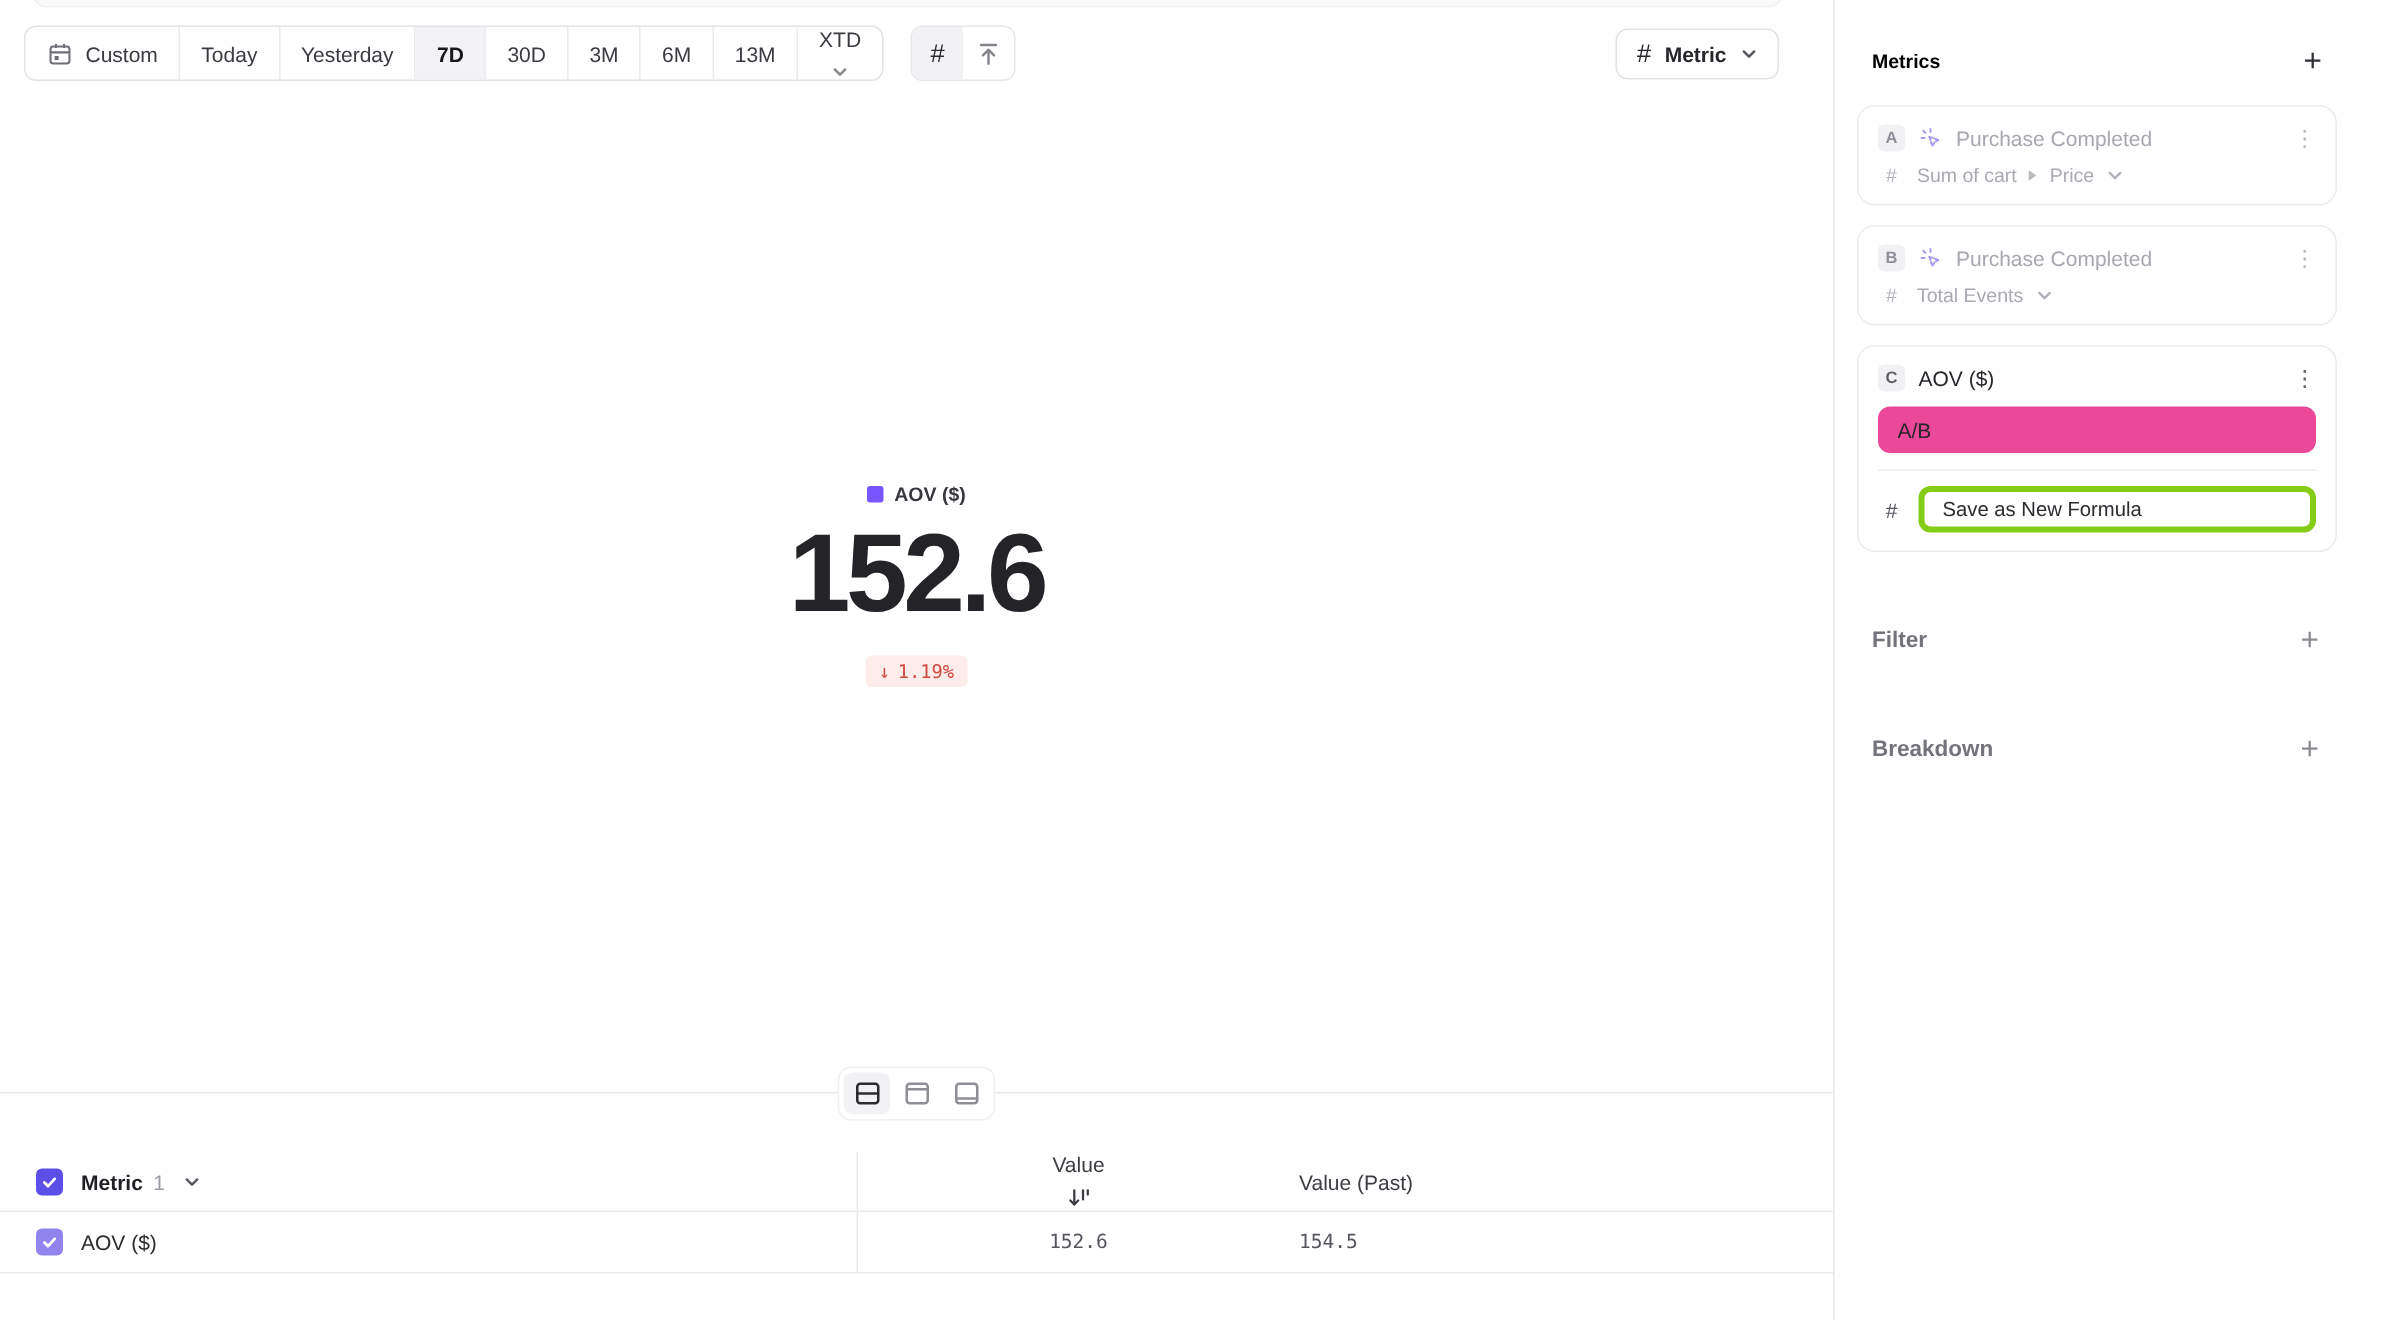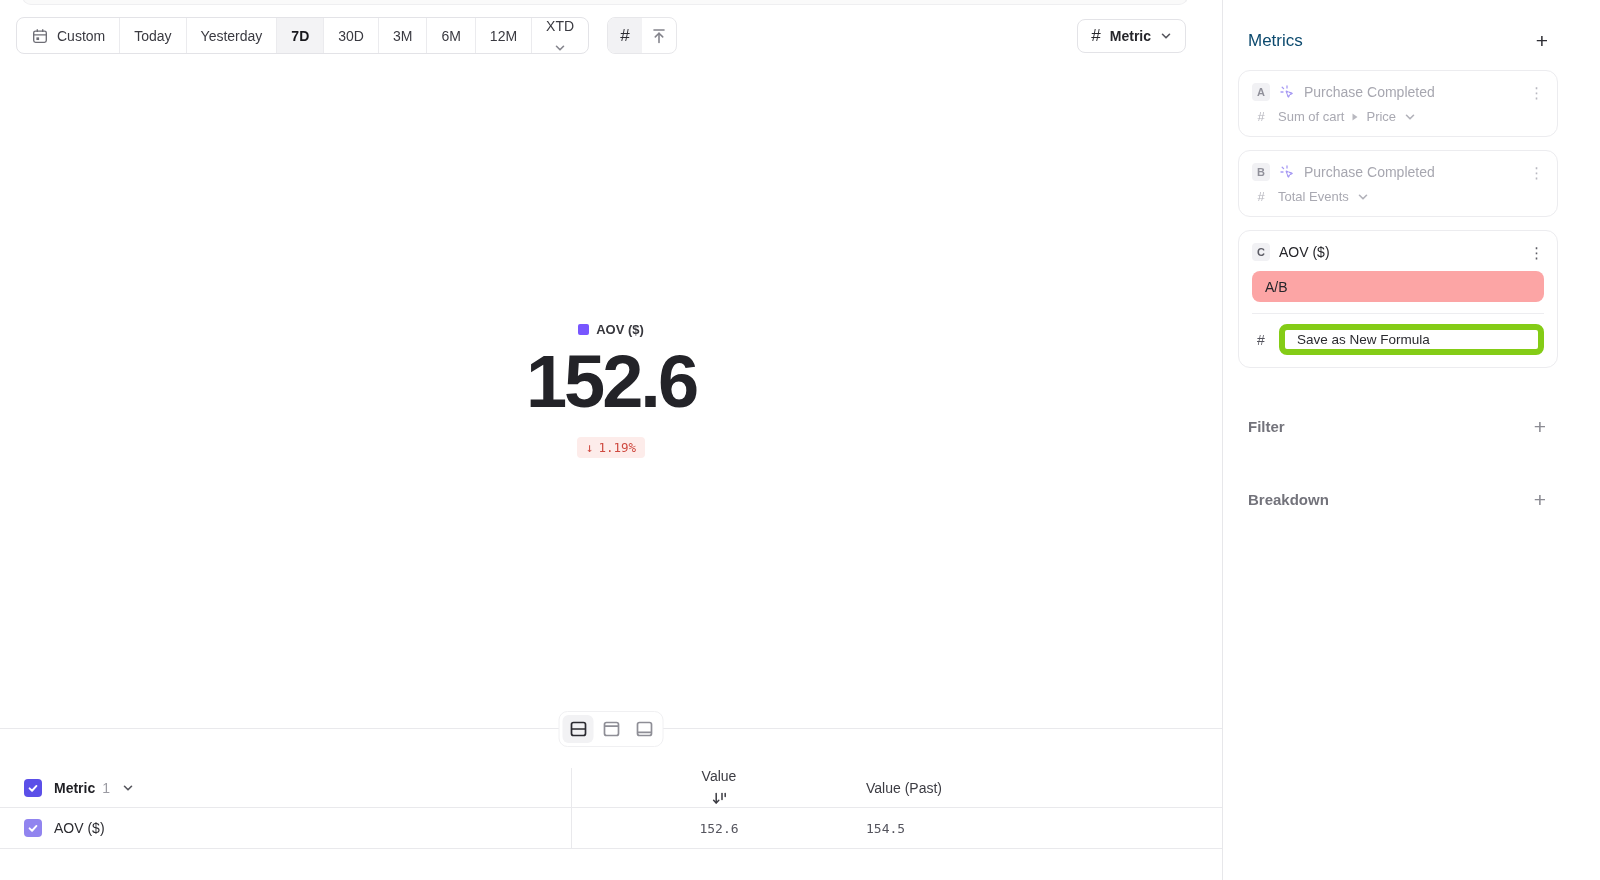--- a/index.html
+++ b/index.html
@@ -63,41 +63,41 @@
   .metric-word { font-size:14px; font-weight:bold; color:#1f1f24; }
   .metric-num  { font-size:14px; color:#9a9aa2; margin-left:-5px; }
   .row-label { font-size:14px; color:#2c2c31; }
   .cell-num { font-size:13px; color:#55555e; }
 
   
   .sidebar { position:absolute; top:0; right:0; width:378px; height:880px;
              border-left:1px solid #e7e7ea; background:#fff; }
   .sb-head { display:flex; align-items:center; justify-content:space-between;
              padding:30px 52px 0 25px; }
-  .sb-title { font-size:17px; font-weight:normal; color:#0c4a6e; }
+  .sb-title { font-size:13px; font-weight:bold; color:#000000; }
   .plus { font-size:21px; line-height:1; color:#2e2e34; cursor:pointer; font-weight:400; }
   .plus.gray { color:#8b8b93; }
   .cards { padding:19px 42px 0 15px; }
   .card { background:#fff; border:1px solid #ececef; border-radius:12px; padding:12px 13px; margin-bottom:13px; }
   .card-title-row { display:flex; align-items:center; gap:9px; }
   .badge { width:18px; height:18px; border-radius:4px; background:#f1f1f4; font-size:11px; font-weight:bold;
            color:#90909a; display:flex; align-items:center; justify-content:center; flex:none; }
   .card.active .badge { color:#5d5d66; }
   .card-title { font-size:14px; color:#a7a7b0; }
   .card.active .card-title { color:#26262b; }
   .kebab { margin-left:auto; font-size:15px; color:#b8b8c0; letter-spacing:0; cursor:pointer; line-height:1; }
   .card.active .kebab { color:#5c5c64; }
   .card-sub-row { display:flex; align-items:center; gap:8px; margin-top:8px; font-size:13px; color:#a9a9b2; cursor:pointer; }
   .sub-hash { width:18px; text-align:center; font-size:13px; color:#b5b5bd; flex:none; }
-  .formula-input { margin-top:10px; width:100%; height:31px; background:#fca5a5; border:none; border-radius:8px;
+  .formula-input { margin-top:10px; width:100%; height:31px; background:#ec4899; border:none; border-radius:8px;
                    padding:0 13px; font-size:14px; color:#26262b; font-family:"Liberation Sans", sans-serif; outline:none; }
   .card-foot { border-top:1px solid #ededf0; margin-top:11px; padding-top:10px;
                display:flex; align-items:center; gap:9px; }
   .foot-hash { width:18px; text-align:center; font-size:14px; color:#55555e; flex:none; }
-  .save-btn { flex:1; height:31px; border:6px solid #84cc16; border-radius:8px; background:#fff;
+  .save-btn { flex:1; height:31px; border:4px solid #84cc16; border-radius:8px; background:#fff;
               display:flex; align-items:center; padding:0 12px; font-size:13.5px; color:#2b2b30; cursor:pointer; }
   .sb-section { display:flex; align-items:center; justify-content:space-between;
                 padding:0 54px 0 25px; }
   .sb-section .lbl { font-size:15px; font-weight:bold; color:#73737b; }
   .mt-filter { margin-top:48px; }
   .mt-breakdown { margin-top:52px; }
 
   svg { display:block; }
 </style>
 </head>
@@ -132,21 +132,21 @@
       <div class="seg">
           <span>30D</span>
         </div>
       <div class="seg">
           <span>3M</span>
         </div>
       <div class="seg">
           <span>6M</span>
         </div>
       <div class="seg">
-          <span>12M</span>
+          <span>13M</span>
         </div>
       <div class="seg">
         <span>XTD</span>
         <span>
           <svg width="12" height="12" viewBox="0 0 12 12" fill="none" stroke="#85858d" stroke-width="1.6" stroke-linecap="round" stroke-linejoin="round">
               <polyline points="2.5,4.3 6,7.8 9.5,4.3"></polyline>
             </svg>
         </span>
       </div>
     </div>

